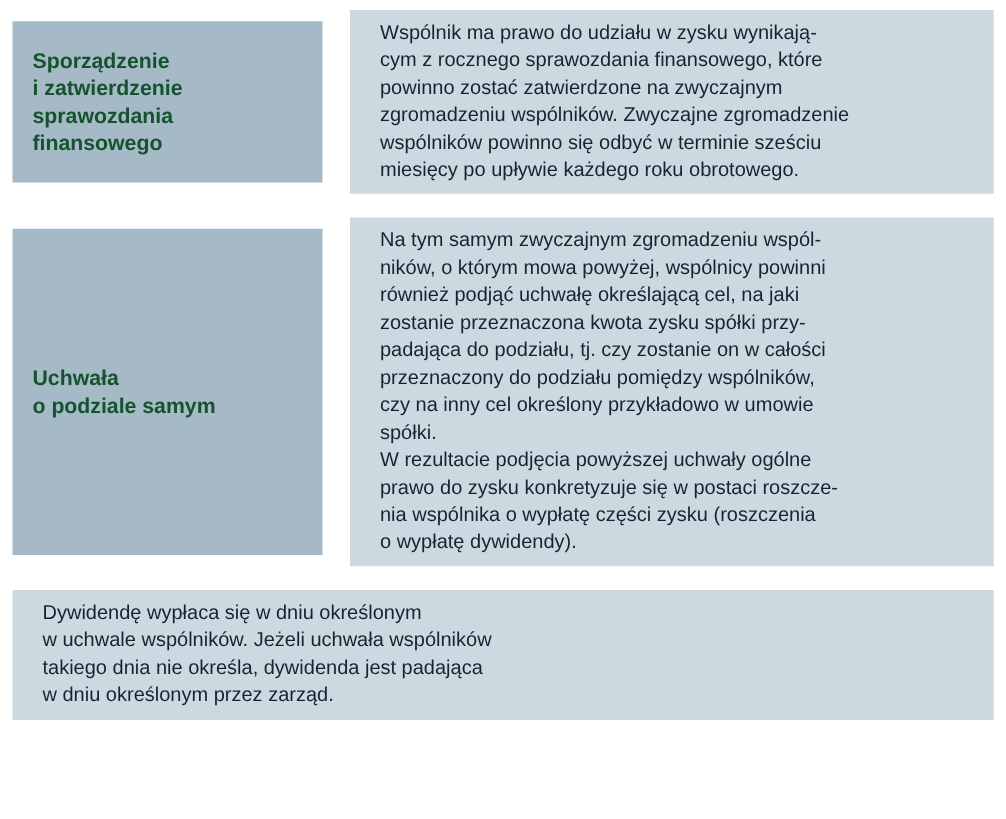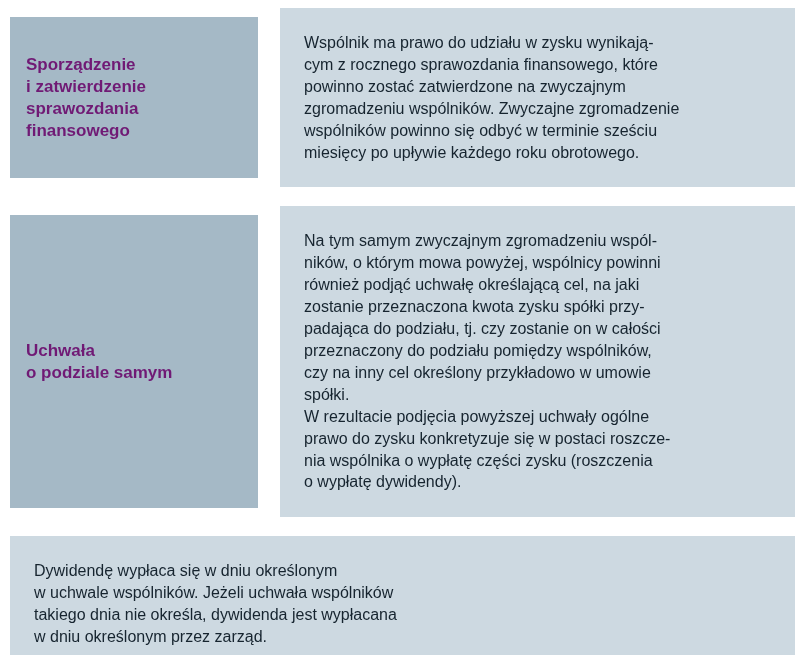--- a/index.html
+++ b/index.html
@@ -33,28 +33,28 @@
     background: #a5b9c6;
     margin: 9px 0;
     padding: 12px 16px;
     display: flex;
     align-items: center;
   }
   .label-text {
     font-weight: bold;
     font-size: 17px;
     line-height: 1.3;
-    color: #701a75;
+    color: #14532d;
     white-space: pre-line;
   }
   .body-cell {
     flex: 1 1 auto;
     box-sizing: border-box;
     background: #cdd9e1;
-    padding: 24px 24px;
+    padding: 8px 24px;
     display: flex;
     align-items: center;
   }
   .body-text {
     font-size: 16px;
     line-height: 1.37;
     color: #16242f;
     white-space: pre-line;
   }
 </style>
@@ -98,18 +98,18 @@
 prawo do zysku konkretyzuje się w postaci roszcze-
 nia wspólnika o wypłatę części zysku (roszczenia
 o wypłatę dywidendy).</span>
     </div>
   </div>
 
   <div class="row">
     <div class="body-cell">
       <span class="body-text">Dywidendę wypłaca się w dniu określonym
 w uchwale wspólników. Jeżeli uchwała wspólników
-takiego dnia nie określa, dywidenda jest wypłacana
+takiego dnia nie określa, dywidenda jest padająca
 w dniu określonym przez zarząd.</span>
     </div>
   </div>
 
 </div>
 
 </body></html>

